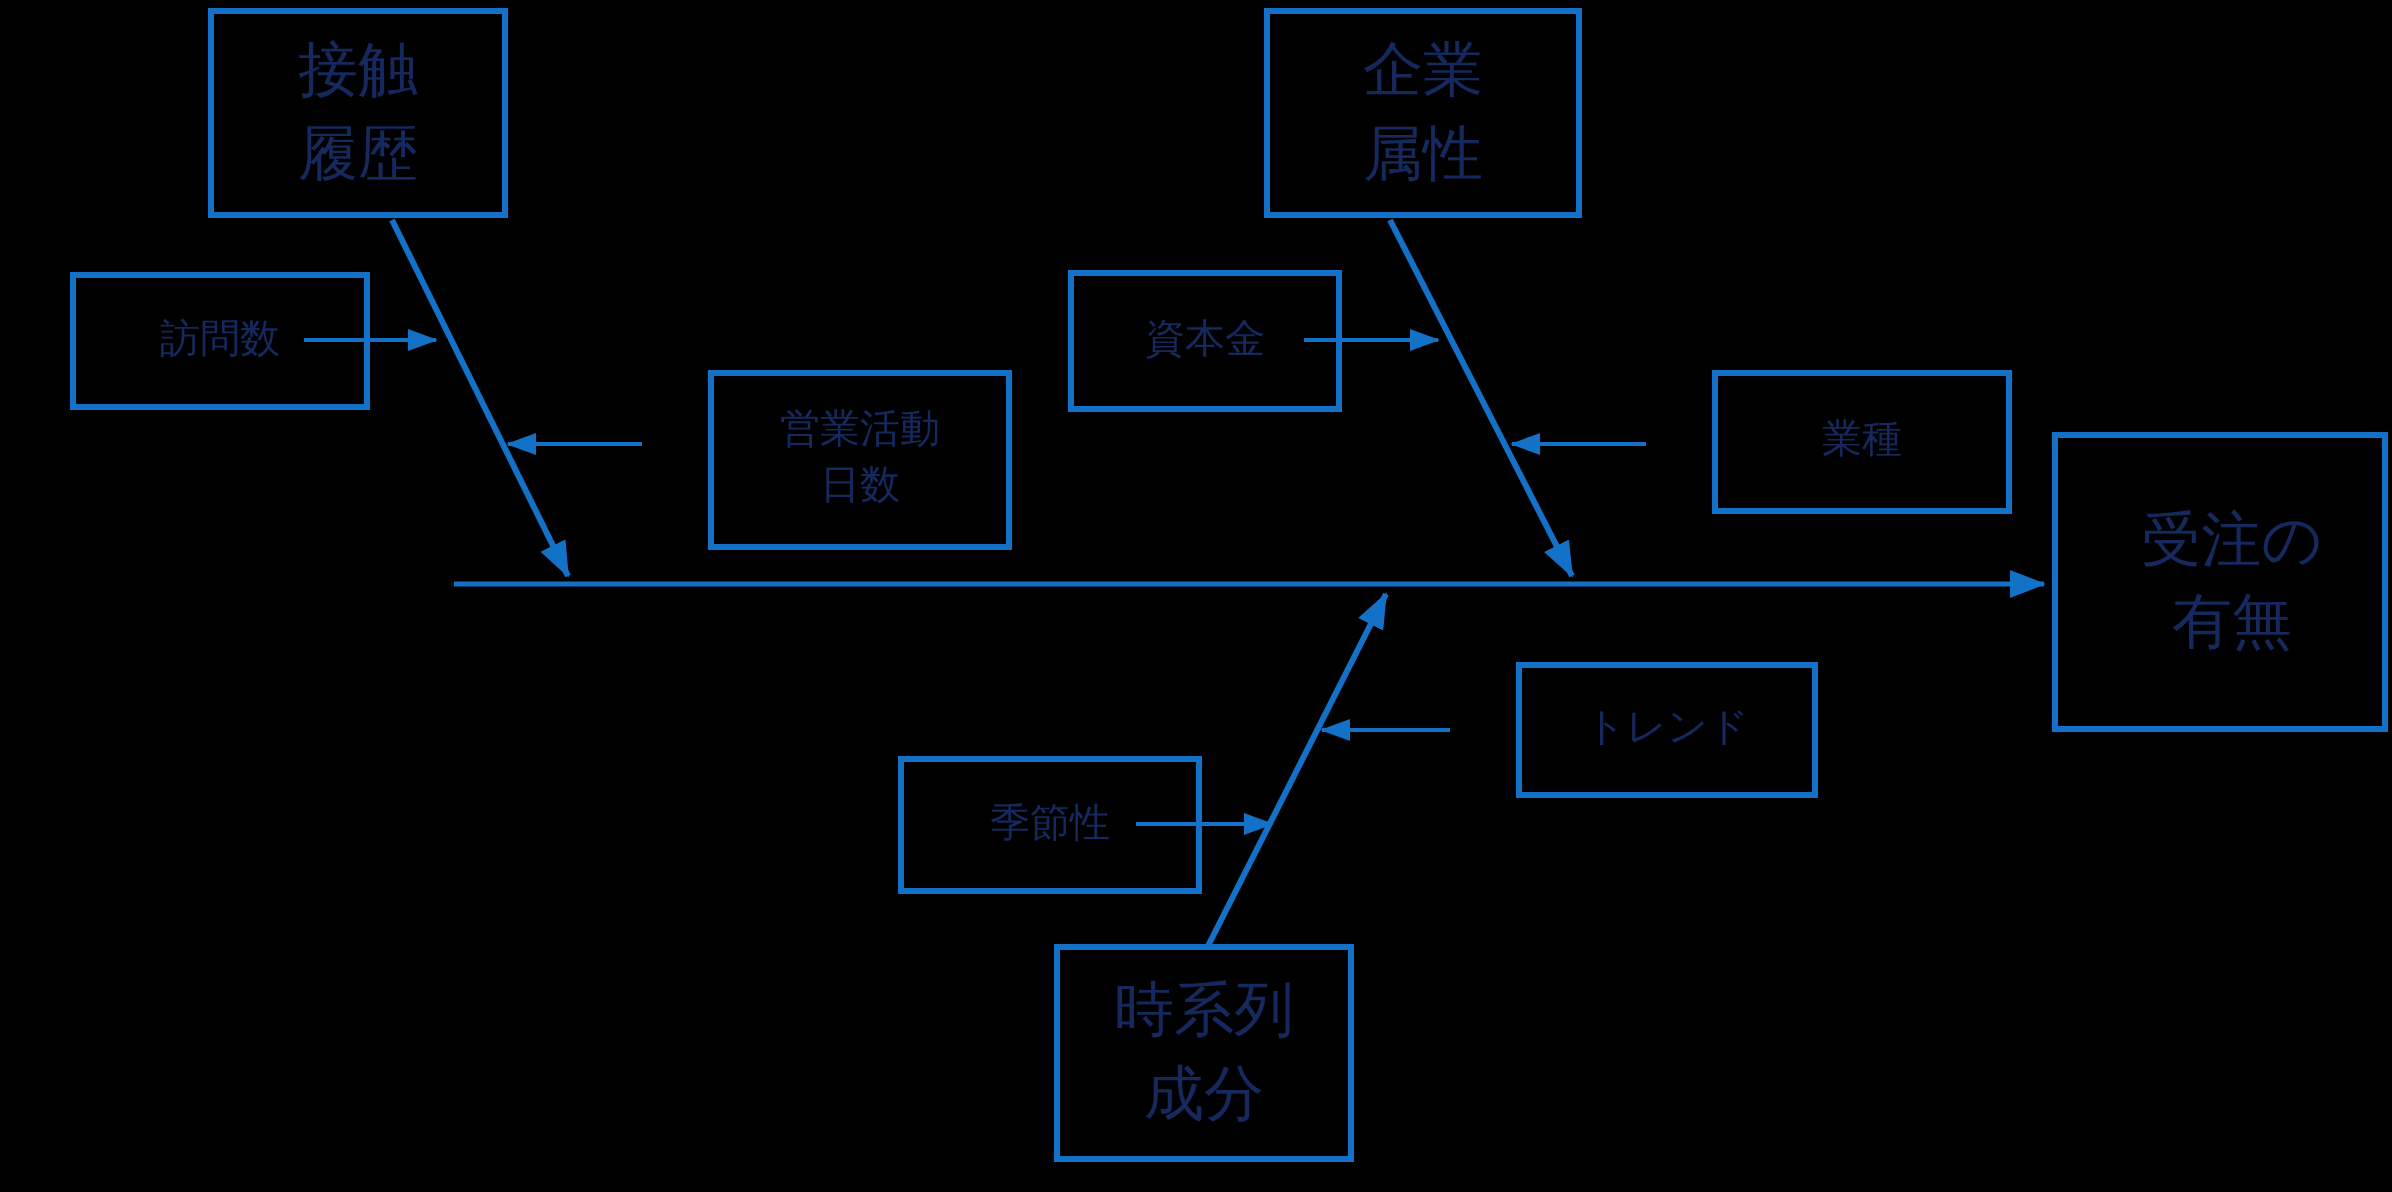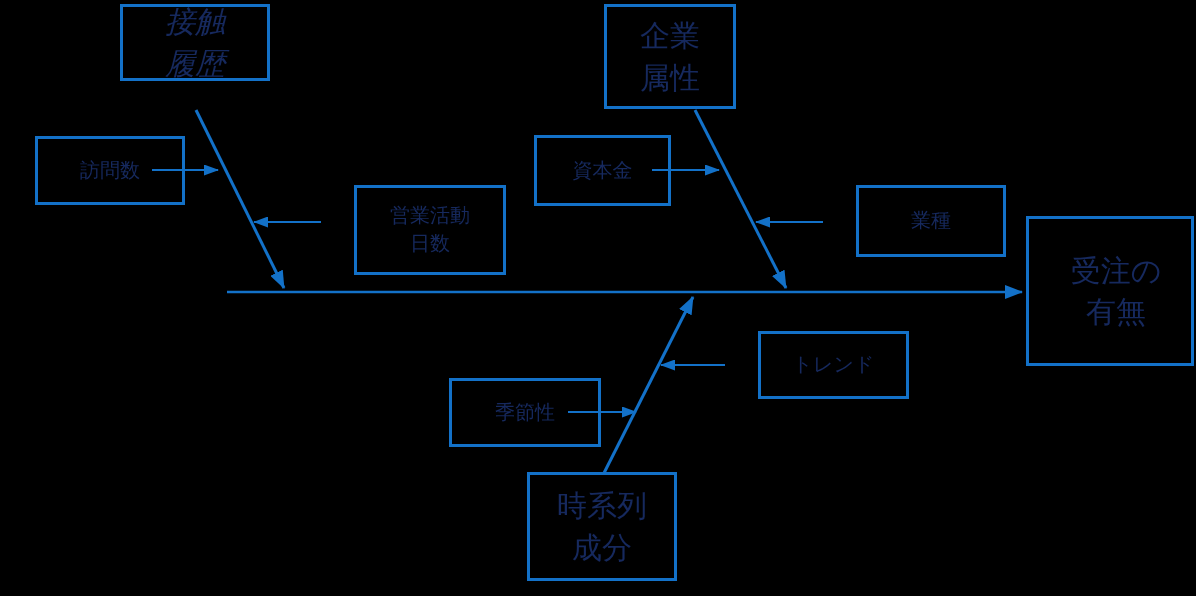--- a/index.html
+++ b/index.html
@@ -62,26 +62,26 @@
     <line x1="604" y1="473" x2="693" y2="297" stroke-width="3" marker-end="url(#ah-lg)"></line>
 
     <line x1="152" y1="170" x2="218" y2="170" stroke-width="2" marker-end="url(#ah-sm)"></line>
     <line x1="321" y1="222" x2="254" y2="222" stroke-width="2" marker-end="url(#ah-sm)"></line>
     <line x1="652" y1="170" x2="719" y2="170" stroke-width="2" marker-end="url(#ah-sm)"></line>
     <line x1="823" y1="222" x2="756" y2="222" stroke-width="2" marker-end="url(#ah-sm)"></line>
     <line x1="568" y1="412" x2="636" y2="412" stroke-width="2" marker-end="url(#ah-sm)"></line>
     <line x1="725" y1="365" x2="661" y2="365" stroke-width="2" marker-end="url(#ah-sm)"></line>
   </svg>
 
-  <div class="node big" style="left:120px; top:4px; width:150px; height:77px;font-style:italic;">
+  <div class="node big" style="left:104px; top:4px; width:150px; height:105px;">
     <span>接触</span>
     <span>履歴</span>
   </div>
 
-  <div class="node big" style="left:604px; top:4px; width:132px; height:105px;">
+  <div class="node big" style="left:632px; top:4px; width:159px; height:105px;">
     <span>企業</span>
     <span>属性</span>
   </div>
 
   <div class="node big" style="left:527px; top:472px; width:150px; height:109px;">
     <span>時系列</span>
     <span>成分</span>
   </div>
 
   <div class="node small" style="left:2px; top:136px; width:150px; height:69px;">

